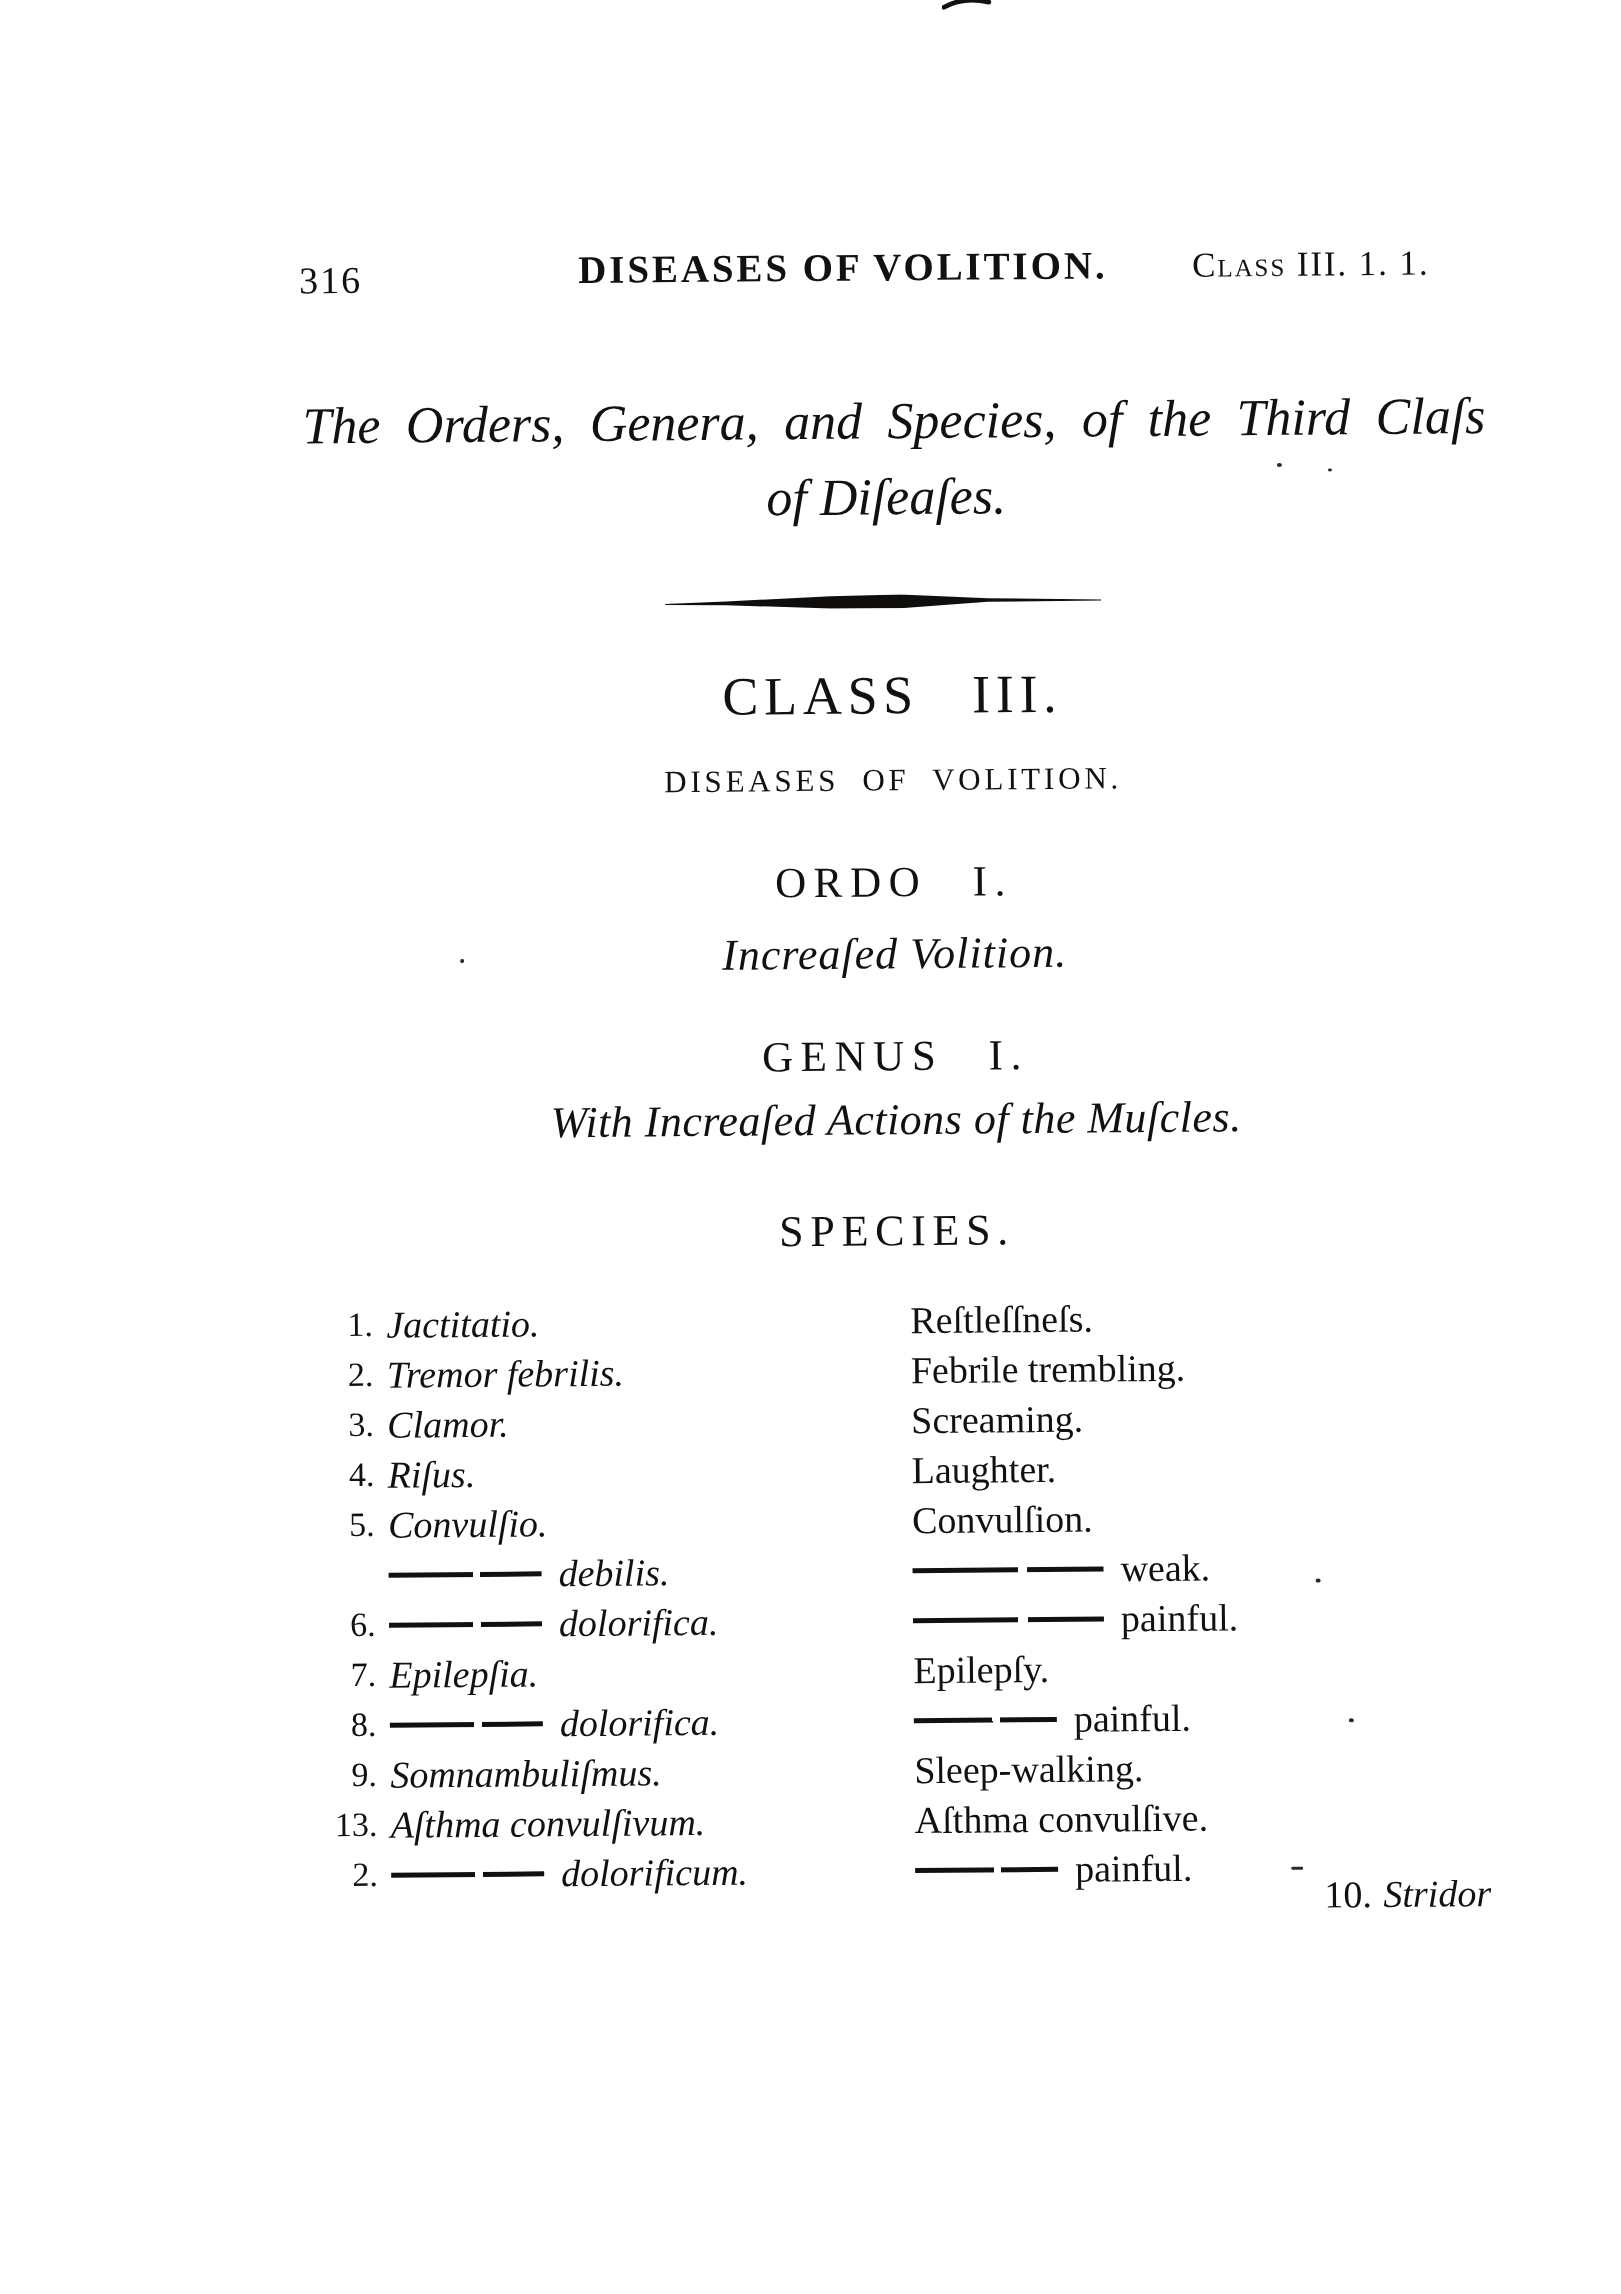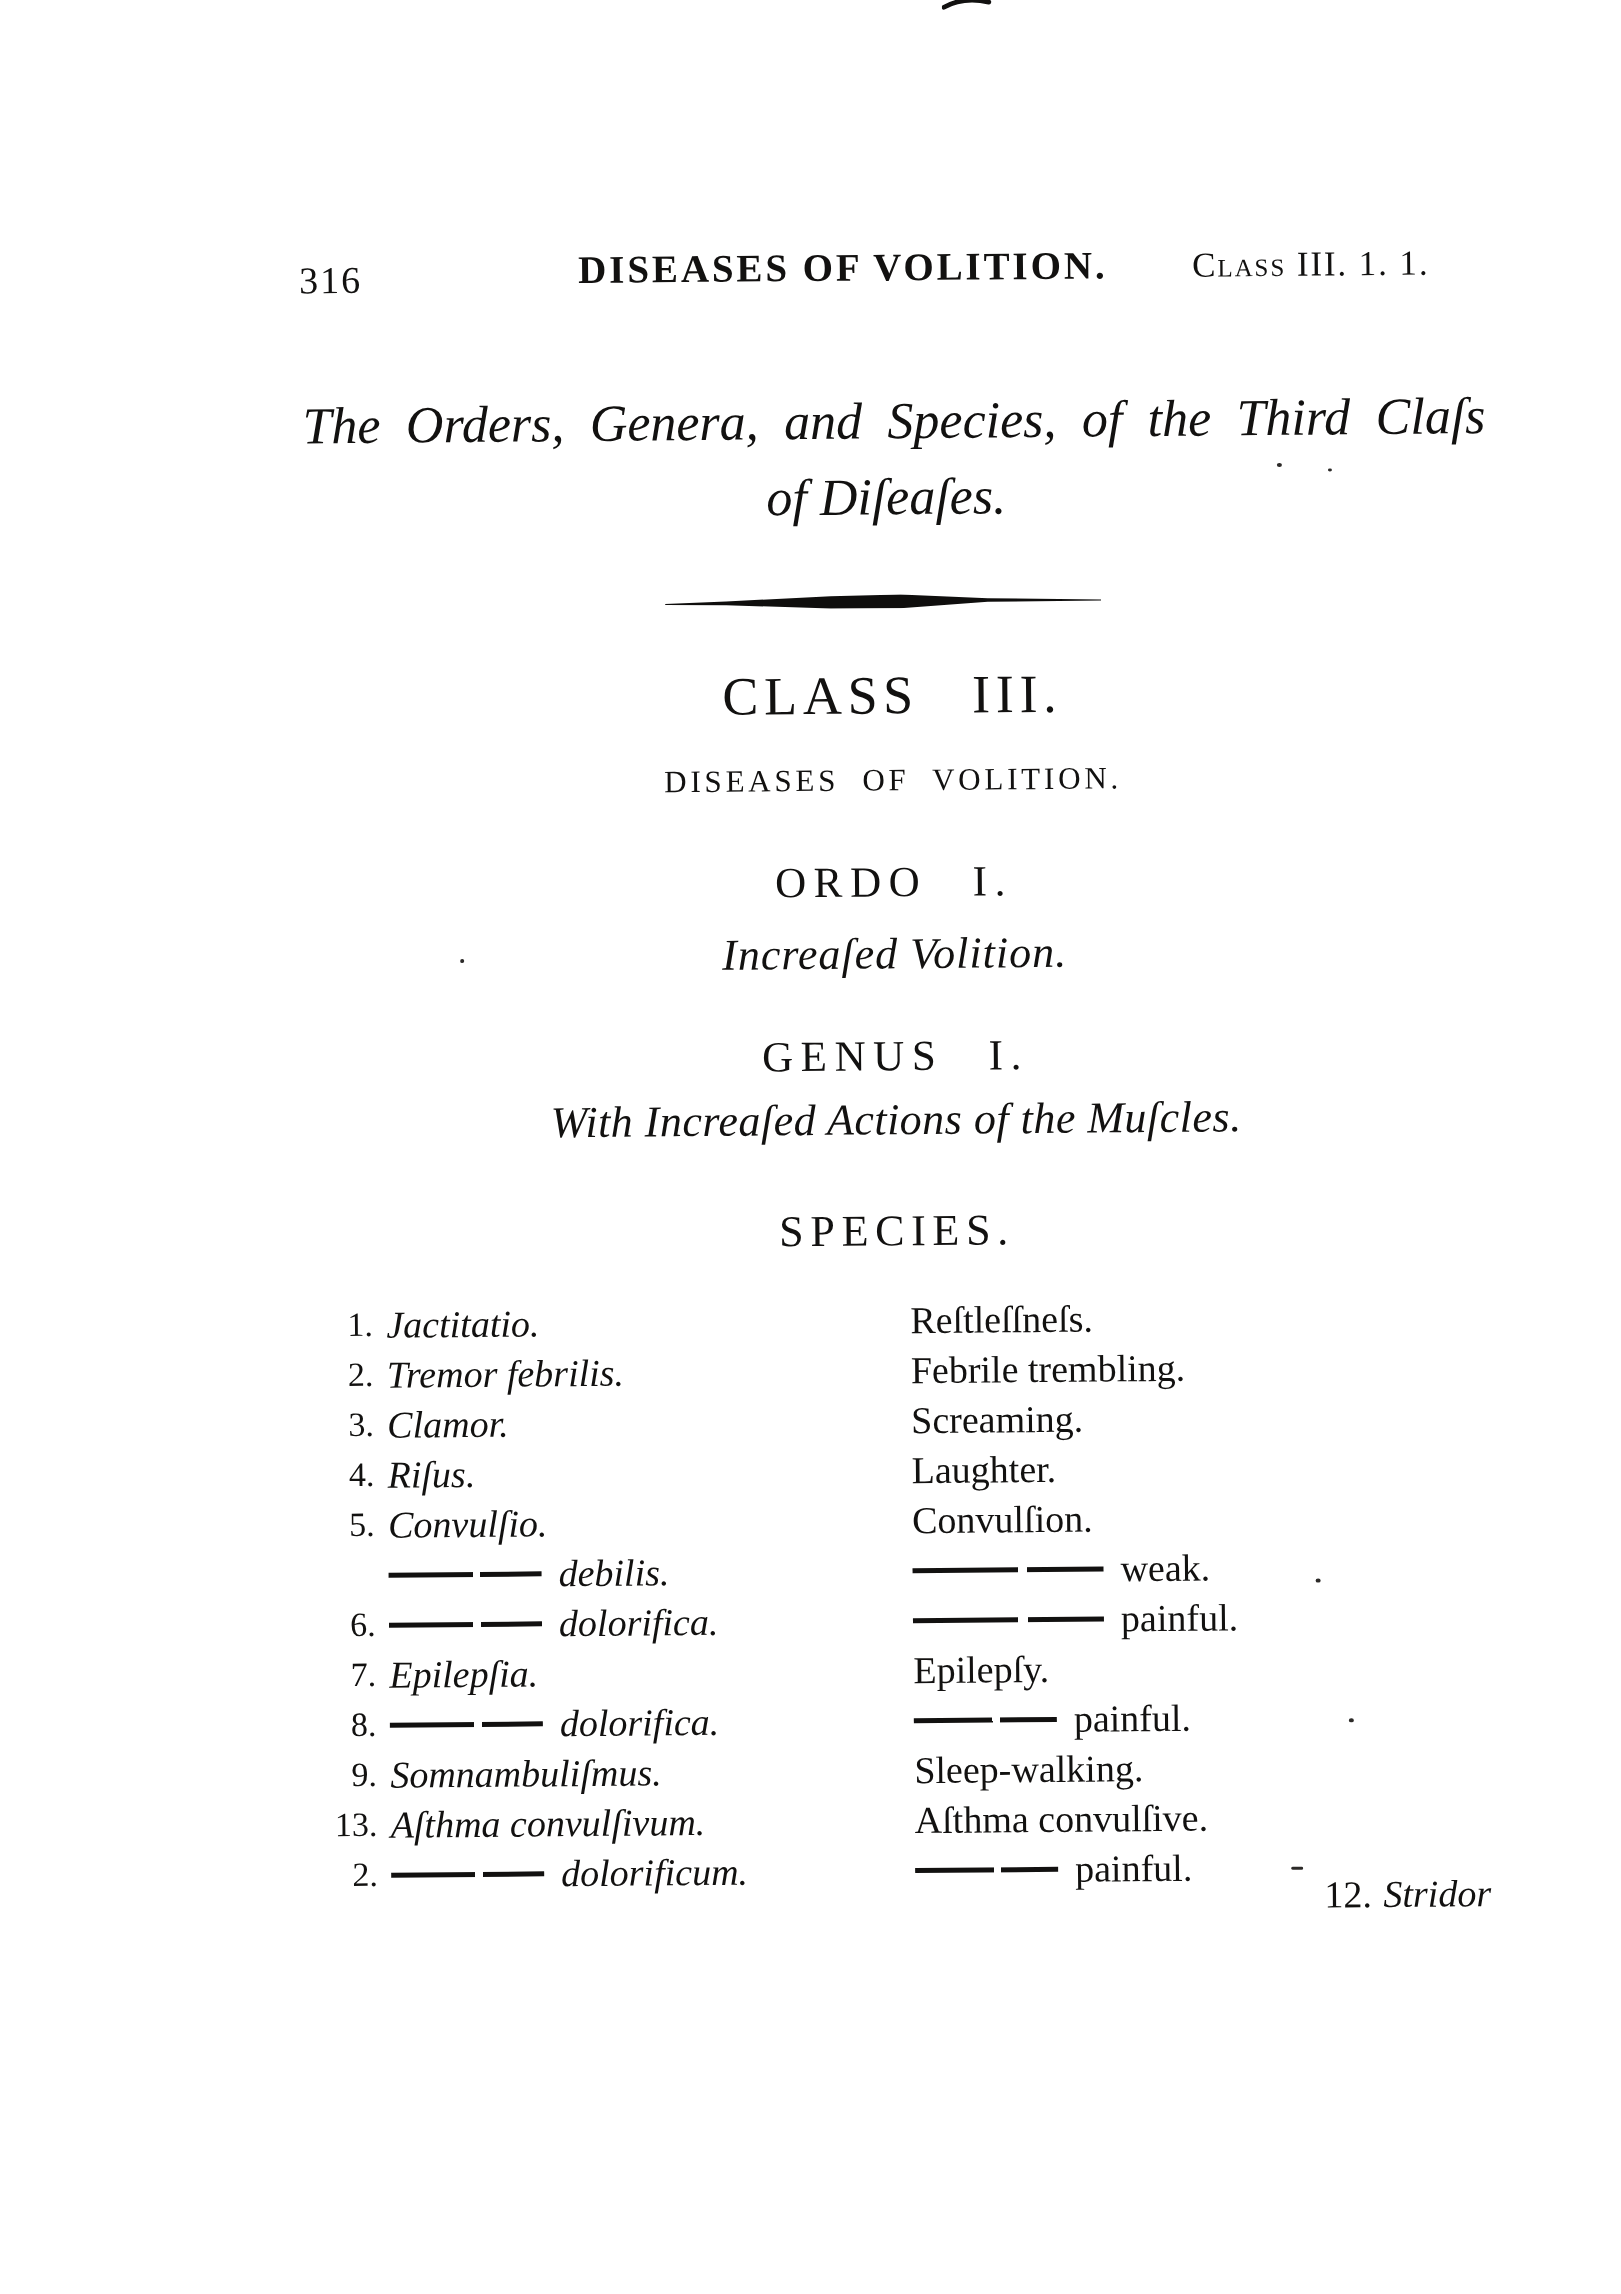--- a/index.html
+++ b/index.html
@@ -150,21 +150,21 @@
   </div>
 
   <div class="species-row">
     <span class="sp-num">2.</span>
     <span class="sp-latin"><span class="dash dash-left"></span>dolorificum.</span>
     <span class="sp-english"><span class="dash dash-right-short"></span>painful.</span>
   </div>
 </div>
 
     <div class="abs continuation">
-      <span class="cont-num">12.</span><span class="cont-name">Stridor</span>
+      <span class="cont-num">10.</span><span class="cont-name">Stridor</span>
     </div>
 
     <svg class="abs" style="left:951px; top:-2.9px;" width="50" height="15.3" viewBox="0 0 52 16">
       <path d="M2,12 Q22,1 49,7" stroke="#121110" stroke-width="5" fill="none" stroke-linecap="round"></path>
     </svg>
     <div class="speck" style="left:1282px; top:467px; width:4.8px; height:3.8px;"></div>
     <div class="speck" style="left:1333px; top:473px; width:3.8px; height:2.9px;"></div>
     <div class="speck" style="left:461px;  top:956px; width:3.8px; height:3.8px;"></div>
     <div class="speck" style="left:1311px; top:1583px; width:4.8px; height:3.8px;"></div>
     <div class="speck" style="left:1343px; top:1723px; width:4.8px; height:3.8px;"></div>

